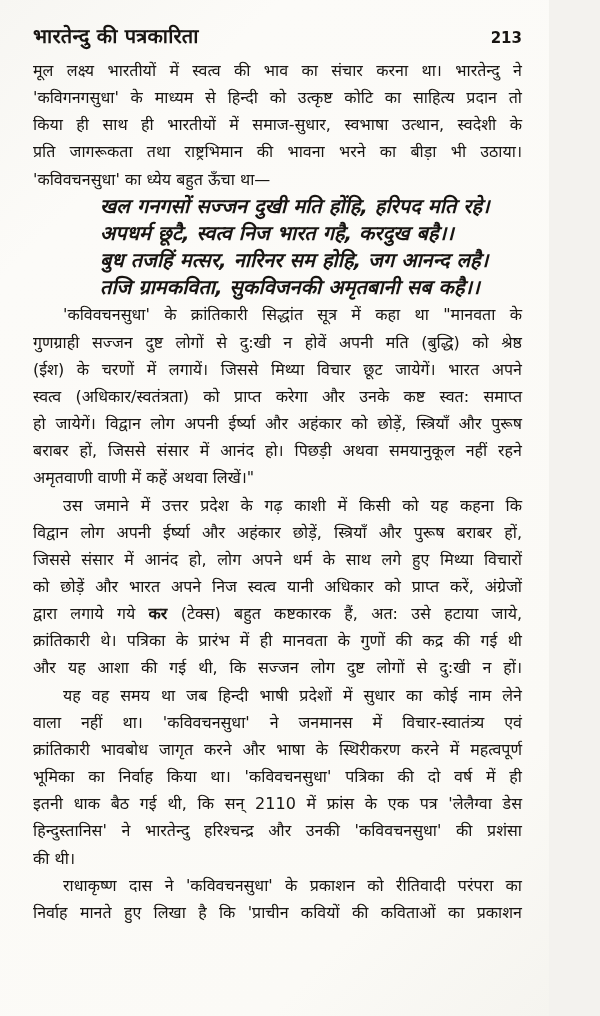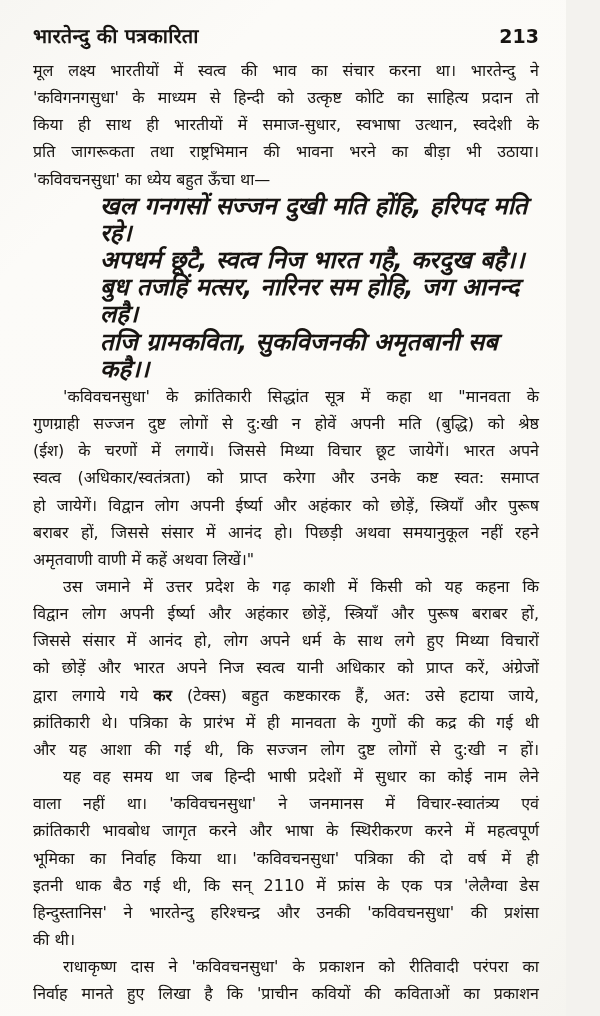--- a/index.html
+++ b/index.html
@@ -7,49 +7,48 @@
     width: 600px; height: 1016px;
     background: #f3f2ee;
     font-family: "DejaVu Sans", "Liberation Sans", sans-serif;
   }
   .page {
     position: relative;
     width: 549px; height: 1016px;
     background: linear-gradient(135deg, #f7f6f2 0%, #fcfbf8 18%, #fbfaf6 82%, #f5f4ef 100%);
     color: #181512;
     overflow: hidden;
-    padding-left: 17px;
   }
   .header {
     position: absolute;
     top: 22px; left: 33px; right: 27px;
     display: flex;
     justify-content: space-between;
     align-items: baseline;
     font-weight: bold;
     font-size: 20px;
   }
   .header .title { letter-spacing: 0.2px; }
-  .header .pagenum { font-size: 19px; }
+  .header .pagenum { font-size: 15px; }
   .textbody {
     position: absolute;
     top: 57px; left: 33px; right: 27px;
   }
   .line {
     font-size: 16px;
     line-height: 27.15px;
     text-align: justify;
     text-align-last: justify;
     white-space: normal;
   }
   .line.noj { text-align-last: left; }
   .line.ind { padding-left: 30px; }
   .line b { font-weight: bold; }
   .vline {
-    font-size: 24px;
+    font-size: 20px;
     line-height: 27.15px;
     padding-left: 67px;
     font-weight: bold;
     font-style: italic;
     text-align: left;
     text-align-last: left;
   }
 </style>
 </head>
 <body>

